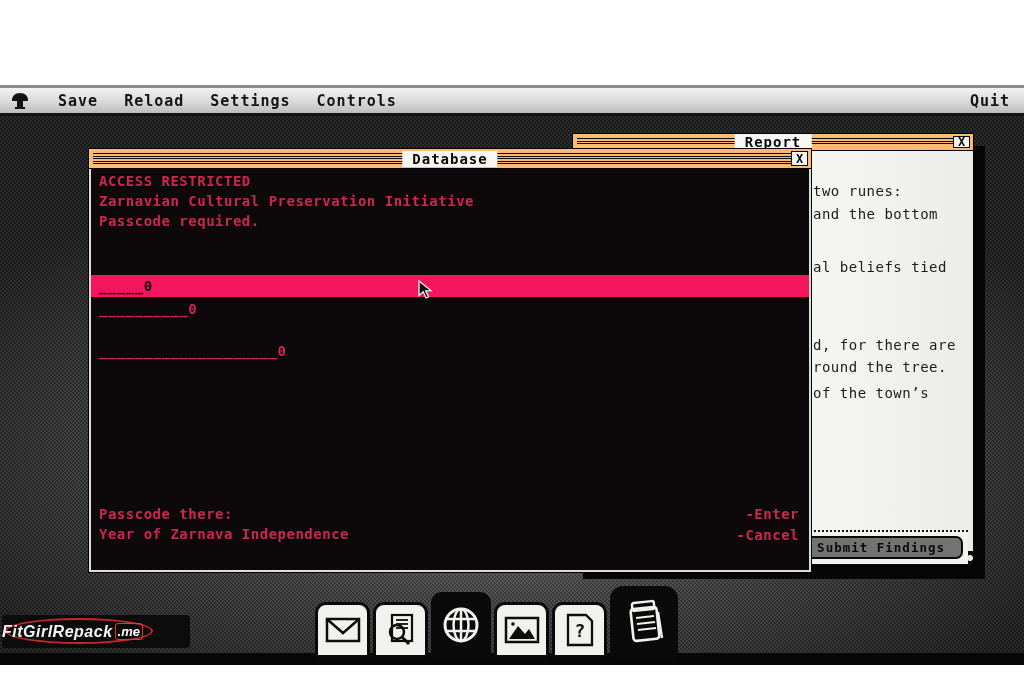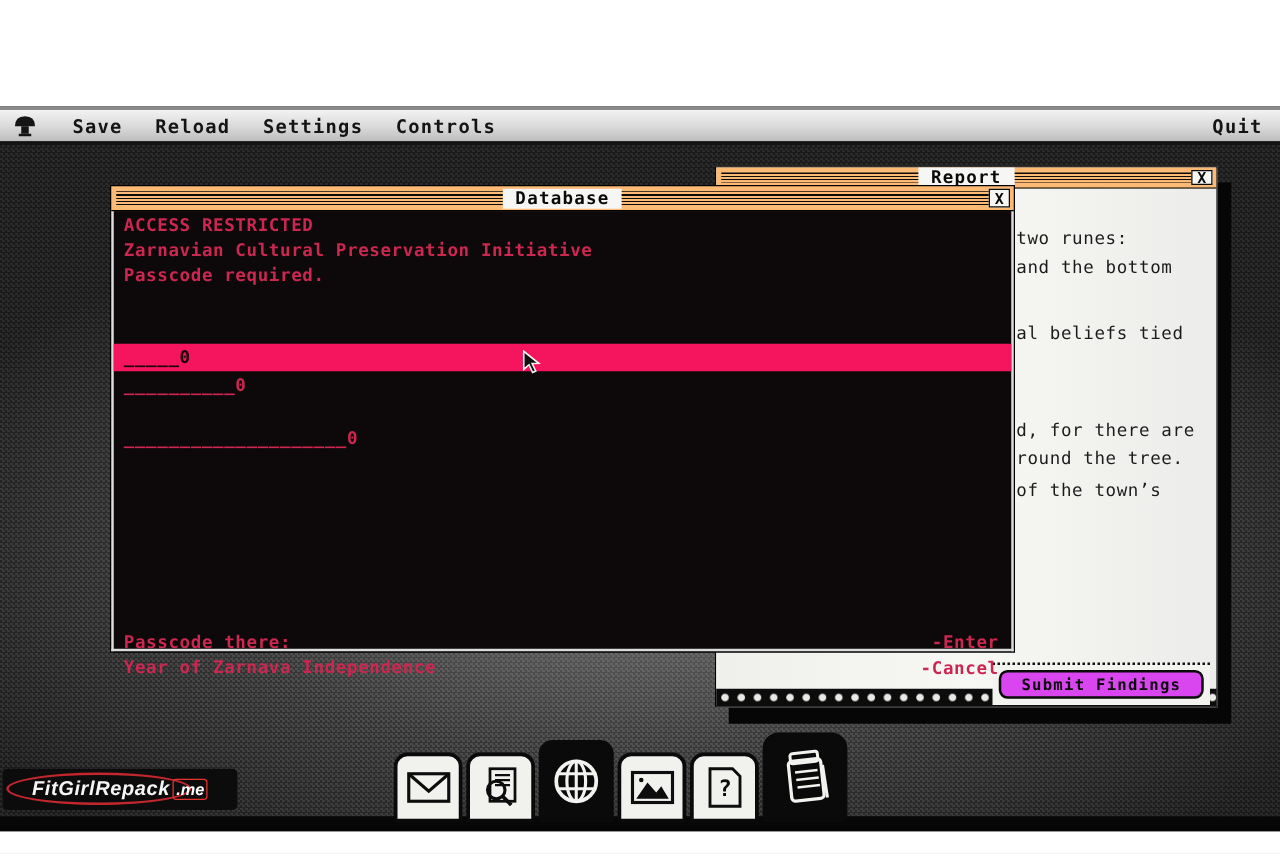--- a/index.html
+++ b/index.html
@@ -76,28 +76,28 @@
     position:absolute; left:0; right:0; bottom:0; height:14px; background:#0c0c0c;
     background-image:radial-gradient(circle at 7px 7px, #e9e9e6 2.6px, transparent 3.4px);
     background-size:13px 14px;
   }
   .submit-wrap {
     position:absolute; right:5px; bottom:1px; background:#f2f2ef;
     padding:4px 5px 5px 5px; z-index:3;
     border-top:2px dotted #111;
   }
   .submit-btn {
-    background:#d946ef; border:2px solid #0a0a0a; border-radius:7px;
+    background:#737373; border:2px solid #0a0a0a; border-radius:7px;
     font-family:"DejaVu Sans Mono", monospace; font-weight:bold; font-size:12.5px;
     letter-spacing:1px; color:#0a0a0a; padding:2px 16px; cursor:pointer;
   }
 
   
   .db-window {
-    position:absolute; left:88px; top:63px; width:724px; height:374px; z-index:4;
+    position:absolute; left:88px; top:63px; width:724px; height:425px; z-index:4;
     border:1px solid #000; background:#0d0a0b;
   }
   .db-window .titlebar { height:20px; }
   .db-content {
     position:absolute; left:0; top:20px; width:100%; bottom:0;
     background:#0d090a;
     border-left:2px solid #dcdcdc; border-right:2px solid #dcdcdc; border-bottom:2px solid #dcdcdc;
     font-weight:bold; font-size:14px; letter-spacing:0.5px;
   }
   .db-text { position:absolute; left:8px; white-space:nowrap; }
@@ -124,21 +124,21 @@
   }
   .dock-tile.active { background:#0a0a0a; color:#f2f2ef; }
   .dock-tile.tall { width:60px; height:66px; }
   .dock-tile.big { width:68px; height:72px; border-radius:13px 13px 4px 4px; }
   .dock-tile svg { display:block; }
 
   
   .watermark {
     position:absolute; left:2px; top:530px; z-index:6;
     width:188px; height:33px; background:#0c0c0c; border-radius:4px;
-    display:flex; align-items:center; justify-content:center;
+    display:flex; align-items:center; 
     font-family:"Liberation Sans", sans-serif;
   }
   .watermark .ring {
     position:absolute; left:3px; top:3px; width:148px; height:26px;
     border:2px solid #c1272d; border-radius:50%;
   }
   .watermark .wm-main {
     position:relative; color:#f5f5f5; font-weight:bold; font-style:italic;
     font-size:16px; letter-spacing:0.5px;
   }

